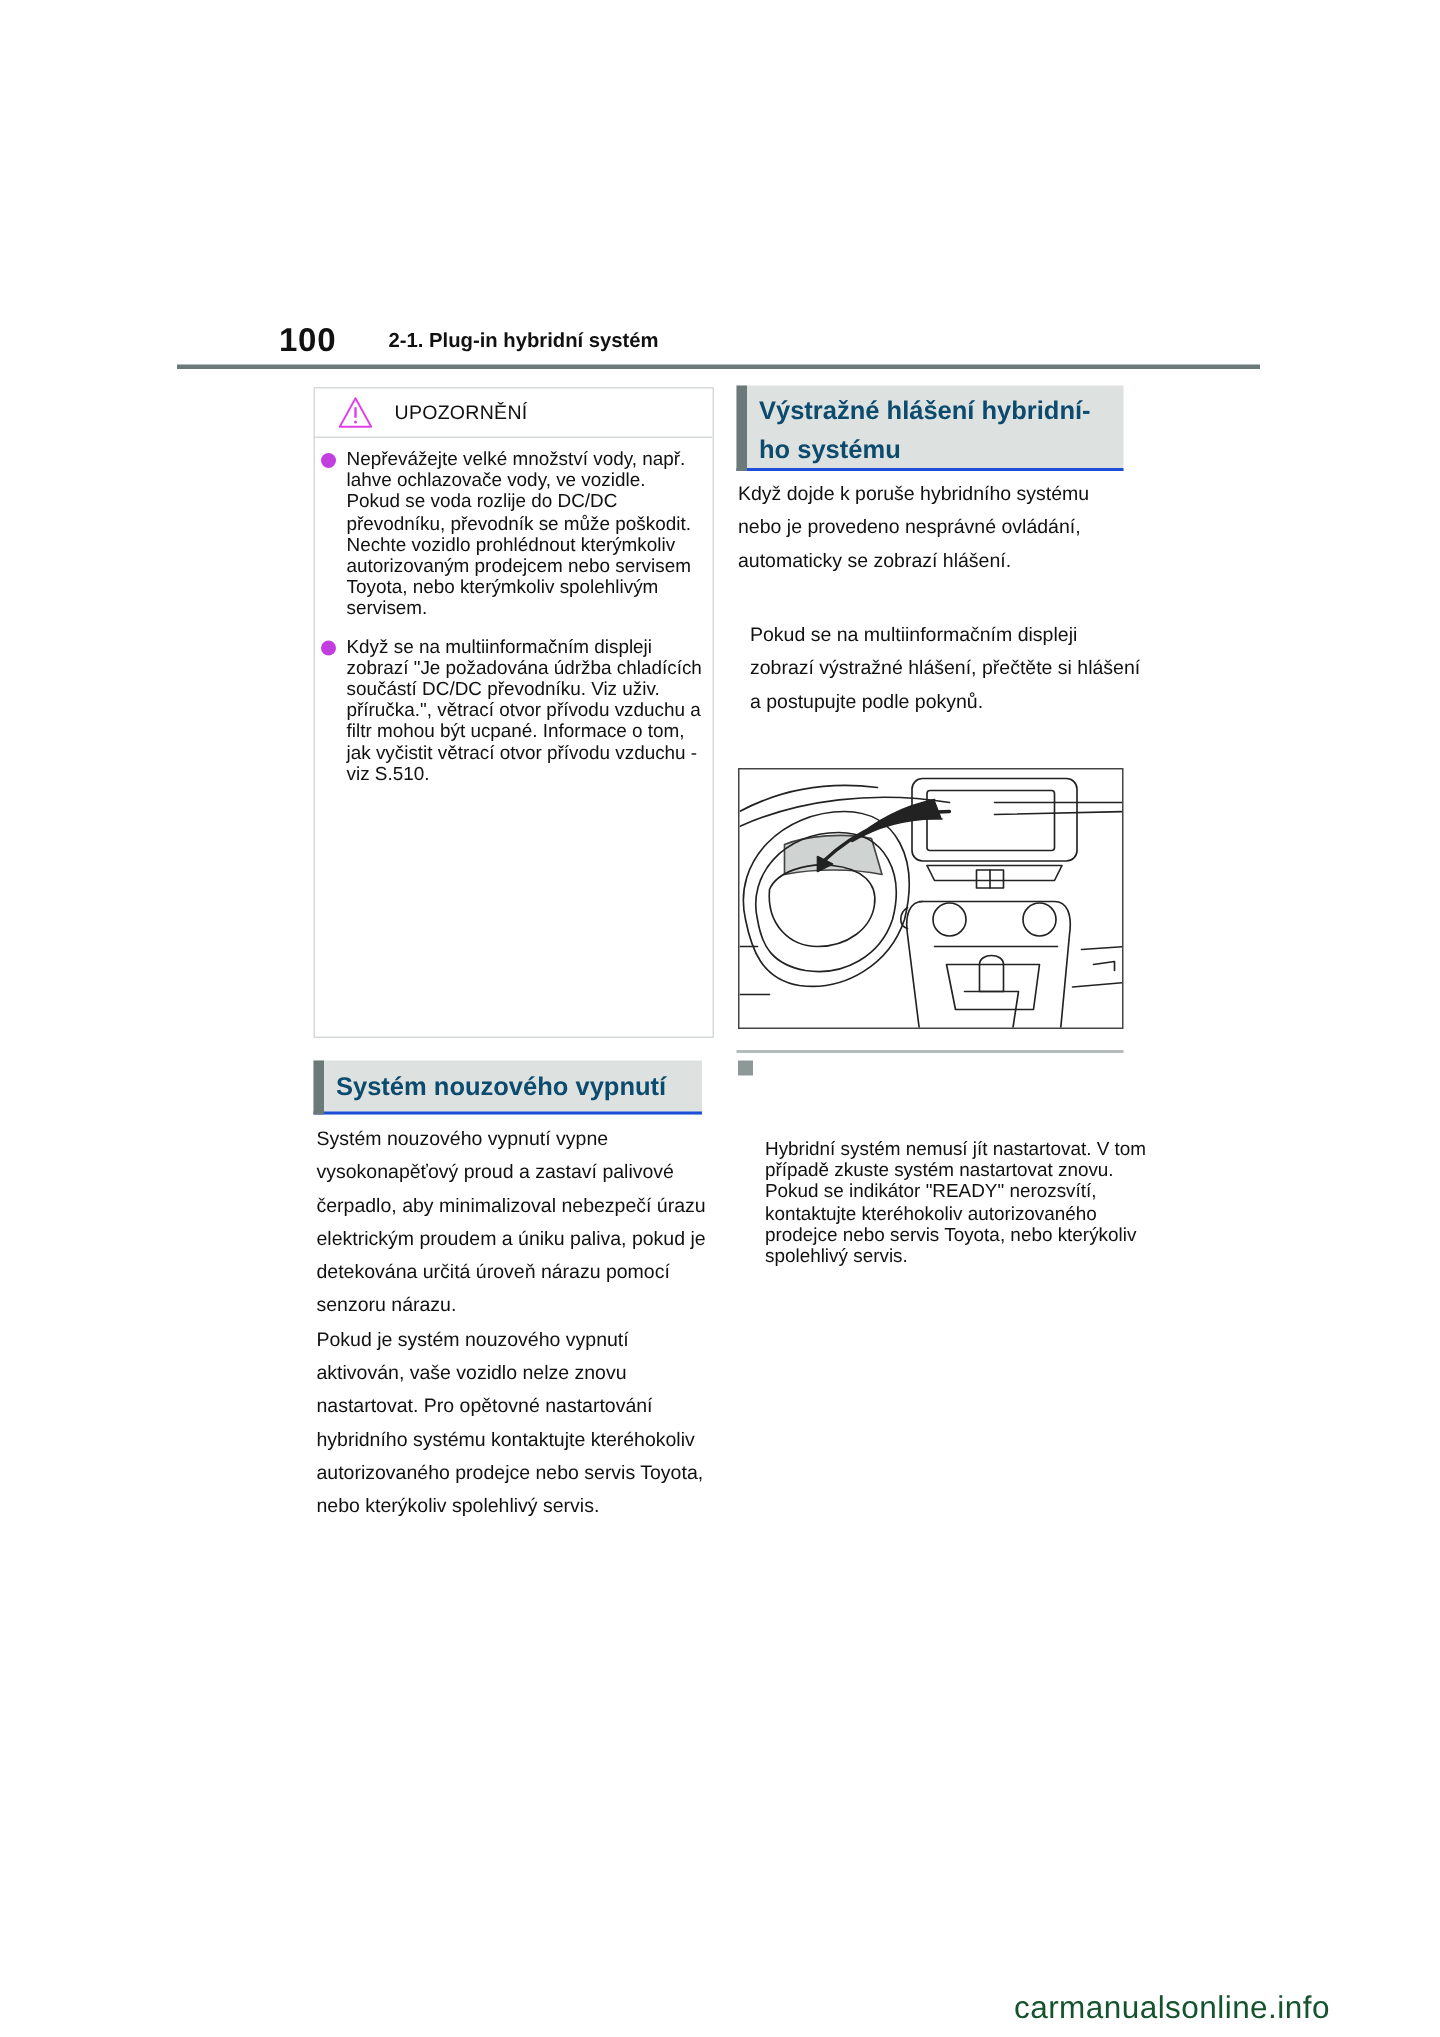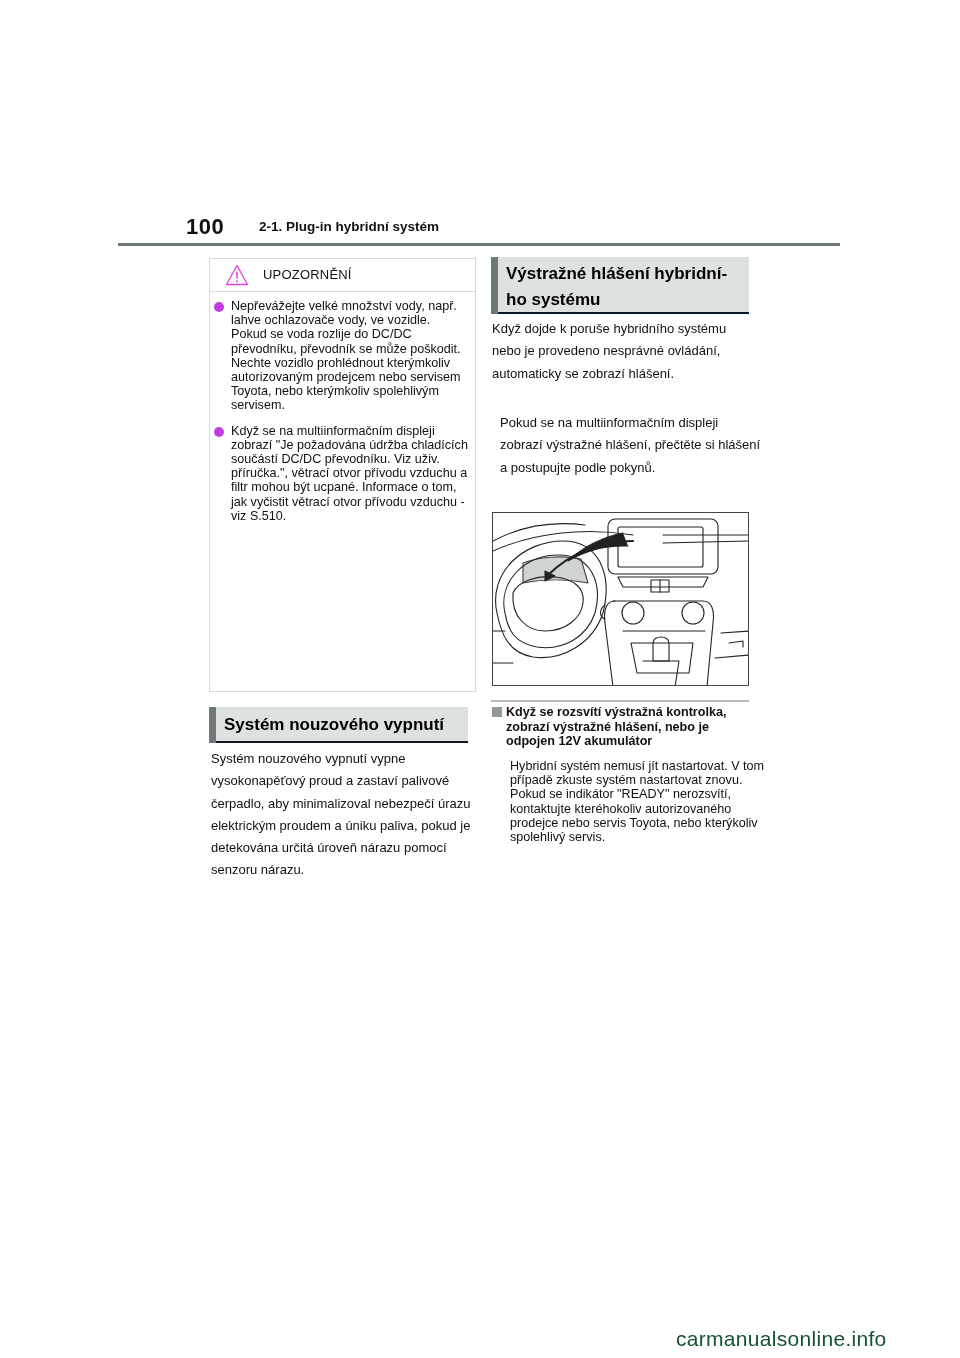--- a/index.html
+++ b/index.html
@@ -14,21 +14,21 @@
     .caution-box { position: absolute; left: 209px; top: 258px; width: 267px; height: 434px; border: 1px solid #d6dbda; }
     .caution-head { height: 33px; border-bottom: 1px solid #d6dbda; position: relative; }
     .caution-icon { position: absolute; left: 15px; top: 5px; width: 24px; height: 22px; }
     .caution-label { position: absolute; left: 53px; top: 8px; font-size: 13px; color: #111; letter-spacing: 0.2px; }
     .caution-item { position: relative; padding-left: 17px; margin-left: 4px; font-size: 12.6px; line-height: 14.2px; color: #111; margin-right: 6px; }
     .caution-item .bullet { position: absolute; left: 0; top: 3px; width: 10px; height: 10px; border-radius: 50%; background: #c23ee0; }
     .caution-item.first { margin-top: 7px; }
     .caution-item + .caution-item { margin-top: 11px; }
 
     
-    .section-heading { position: absolute; background: #dde2e1; border-bottom: 2px solid #0f172a; font-weight: bold; color: #000000; font-size: 17px; }
+    .section-heading { position: absolute; background: #dde2e1; border-bottom: 2px solid #1d4ed8; font-weight: bold; color: #0c4a6e; font-size: 17px; }
     .section-heading::before { content: ""; position: absolute; left: 0; top: 0; bottom: -2px; width: 7px; background: #6b7a78; }
     .section-heading span { display: block; }
     .sh-left { left: 209px; top: 707px; width: 259px; height: 36px; padding: 8px 0 0 15px; }
     .sh-right { left: 491px; top: 257px; width: 258px; height: 57px; padding: 4px 0 0 15px; line-height: 26px; }
 
     .body-text { position: absolute; font-size: 13px; line-height: 22.3px; color: #111; }
     .bt-left { left: 211px; top: 748px; width: 262px; }
     .bt-right1 { left: 492px; top: 318px; width: 262px; }
     .bt-right2 { left: 500px; top: 412px; width: 262px; }
     .bt-left p + p { margin-top: 0; }
@@ -68,20 +68,21 @@
     <span class="bullet"></span>
     <span>Když se na multiinformačním displeji zobrazí "Je požadována údržba chladících součástí DC/DC převodníku. Viz uživ. příručka.", větrací otvor přívodu vzduchu a filtr mohou být ucpané. Informace o tom, jak vyčistit větrací otvor přívodu vzduchu - viz S.510.</span>
   </div>
 </div>
 
 <div class="section-heading sh-left">
   <span>Systém nouzového vypnutí</span>
 </div>
 <div class="body-text bt-left">
   <p>Systém nouzového vypnutí vypne vysokonapěťový proud a zastaví palivové čerpadlo, aby minimalizoval nebezpečí úrazu elektrickým proudem a úniku paliva, pokud je detekována určitá úroveň nárazu pomocí senzoru nárazu.</p>
+  <p>Pokud je systém nouzového vypnutí aktivován, vaše vozidlo nelze znovu nastartovat. Pro opětovné nastartování hybridního systému kontaktujte kteréhokoliv autorizovaného prodejce nebo servis Toyota, nebo kterýkoliv spolehlivý servis.</p>
 </div>
 
 <div class="section-heading sh-right">
   <span>Výstražné hlášení hybridní-</span>
   <span>ho systému</span>
 </div>
 <div class="body-text bt-right1">Když dojde k poruše hybridního systému nebo je provedeno nesprávné ovládání, automaticky se zobrazí hlášení.</div>
 <div class="body-text bt-right2">Pokud se na multiinformačním displeji zobrazí výstražné hlášení, přečtěte si hlášení a postupujte podle pokynů.</div>
 
 <div class="illustration">
@@ -124,17 +125,16 @@
 
     <path d="M0 118 L12 118"></path>
     <path d="M0 150 L20 150"></path>
     <path d="M112 92 C106 96 106 104 112 106"></path>
   </svg>
 </div>
 
 <div class="sub-rule"></div>
 <div class="subheading">
   <span class="sq"></span>
-  <span>Když se rozsvítí výstražná kontrolka, zobrazí výstražné hlášení, nebo je odpojen 12V akumulátor</span>
 </div>
 <div class="small-text">Hybridní systém nemusí jít nastartovat. V tom případě zkuste systém nastartovat znovu. Pokud se indikátor "READY" nerozsvítí, kontaktujte kteréhokoliv autorizovaného prodejce nebo servis Toyota, nebo kterýkoliv spolehlivý servis.</div>
 
 <div class="watermark">carmanualsonline.info</div>
 
 </body></html>

